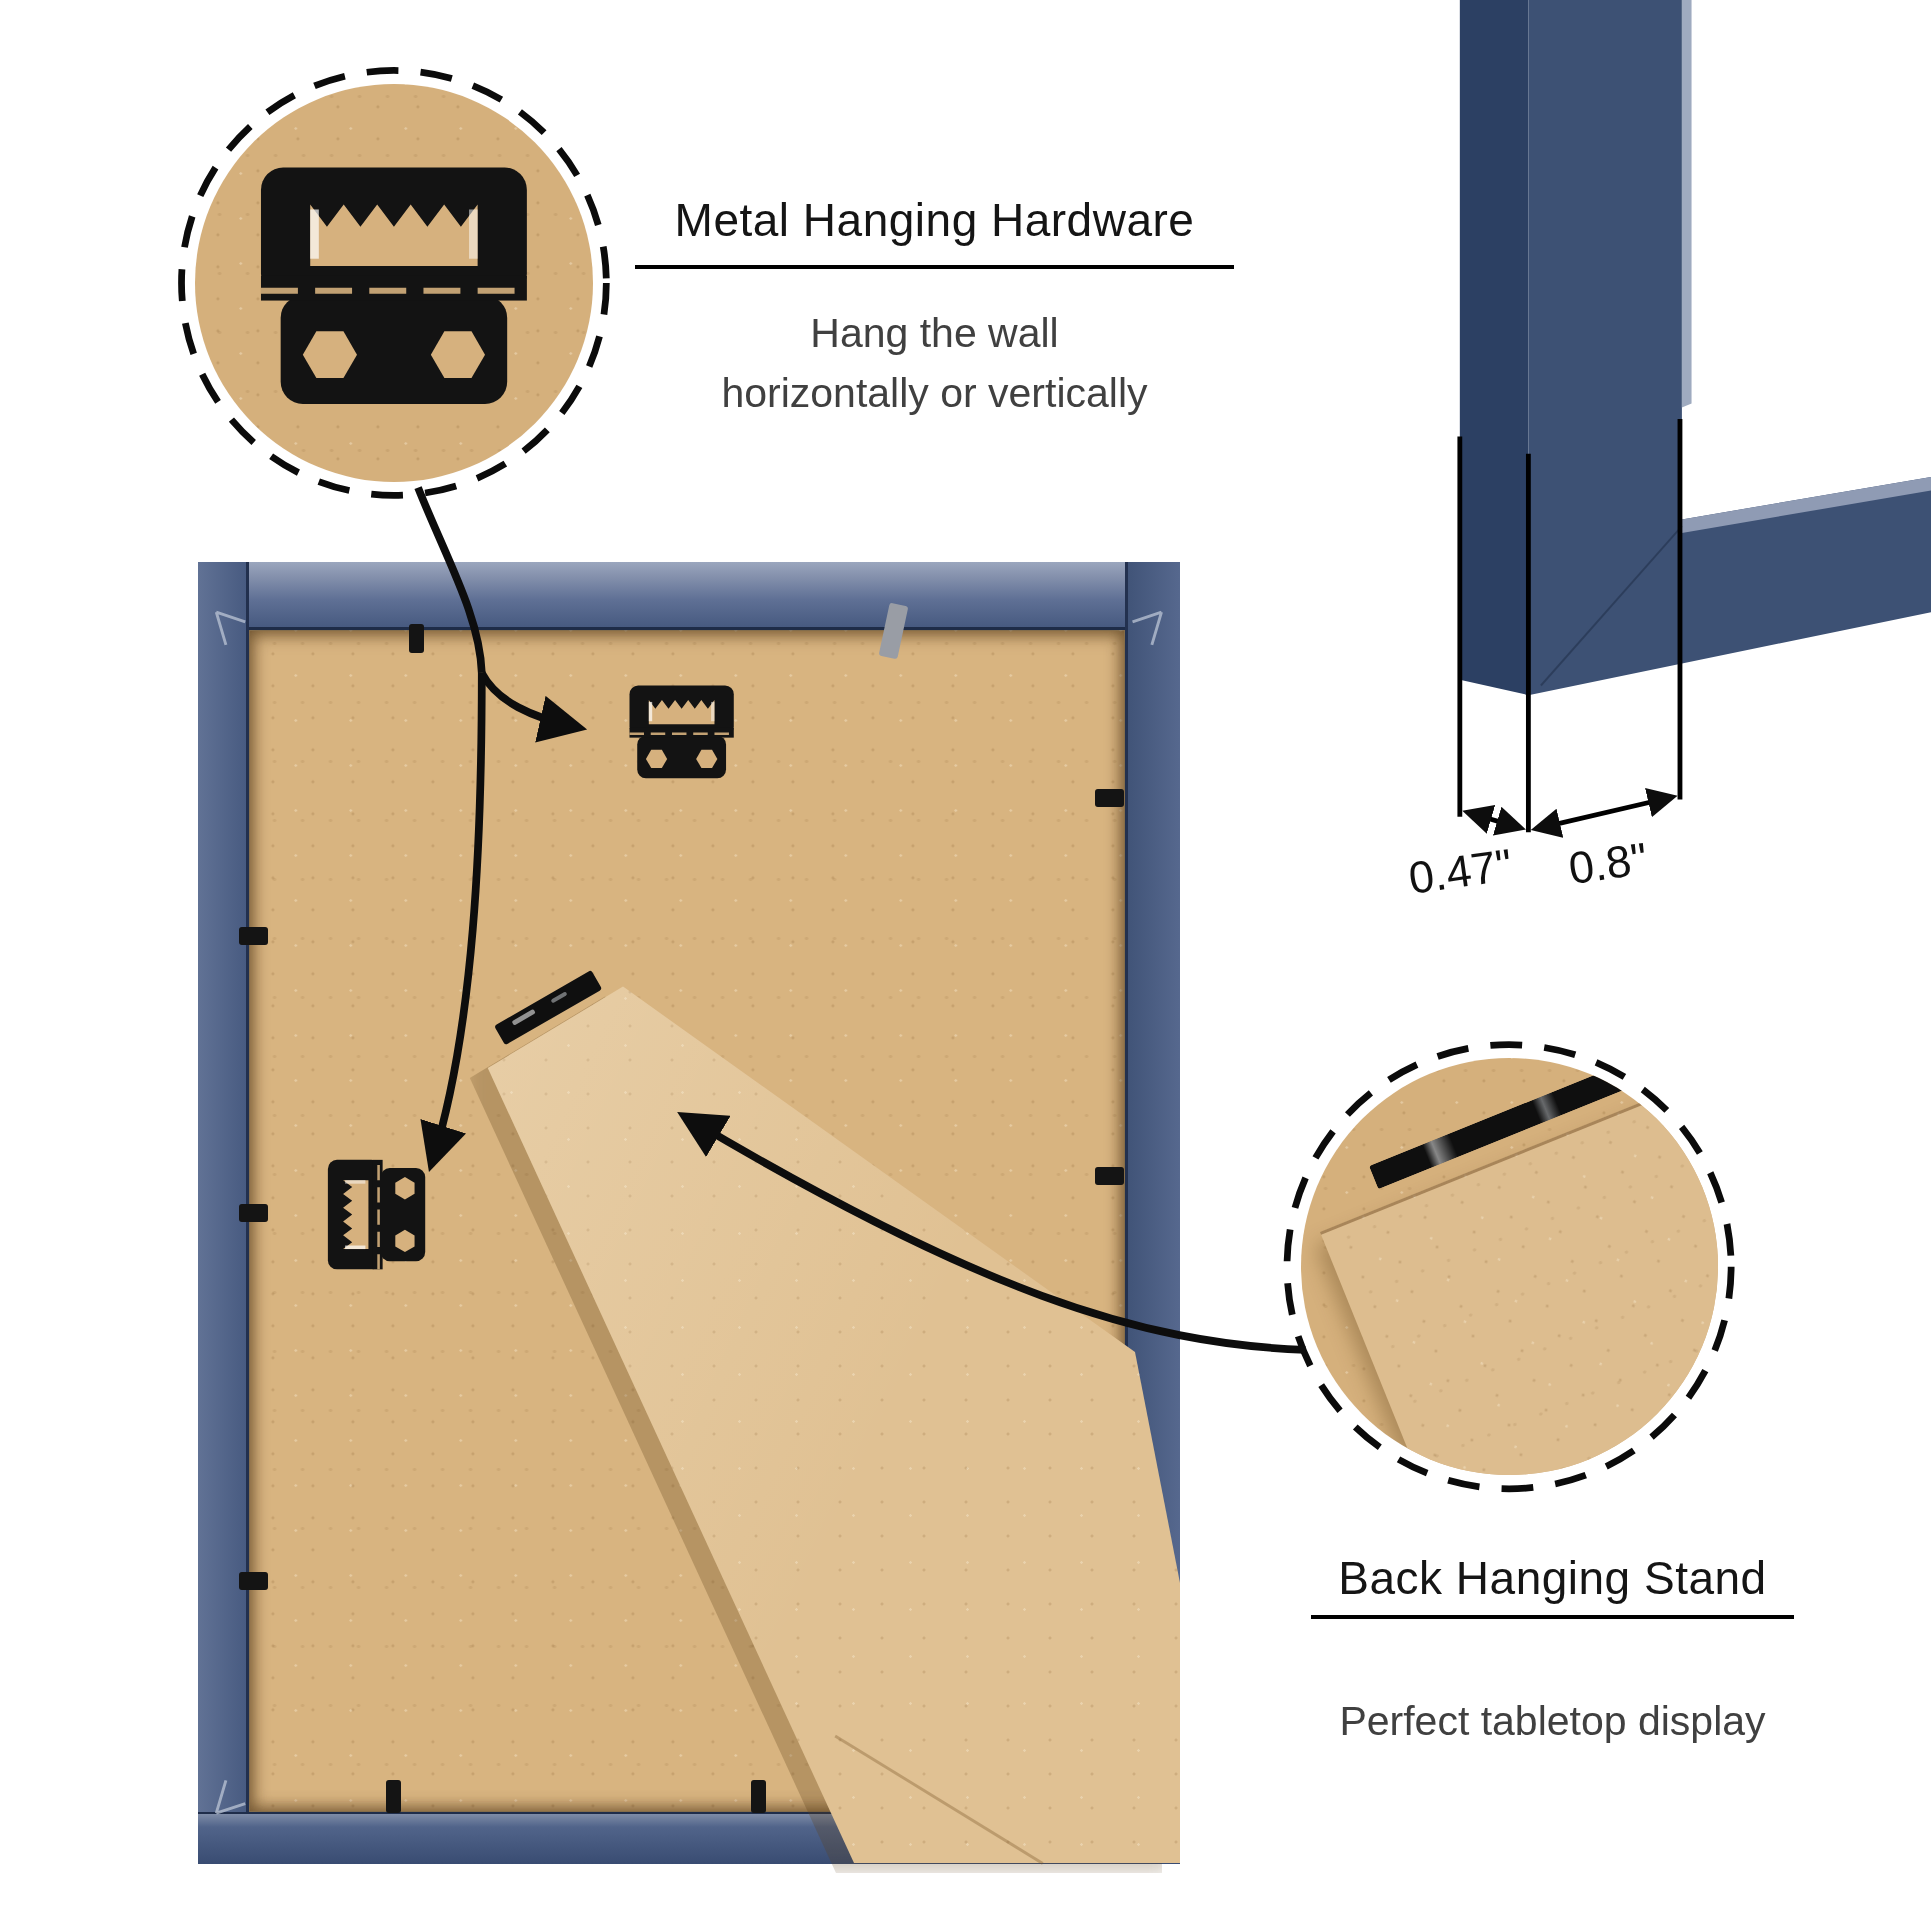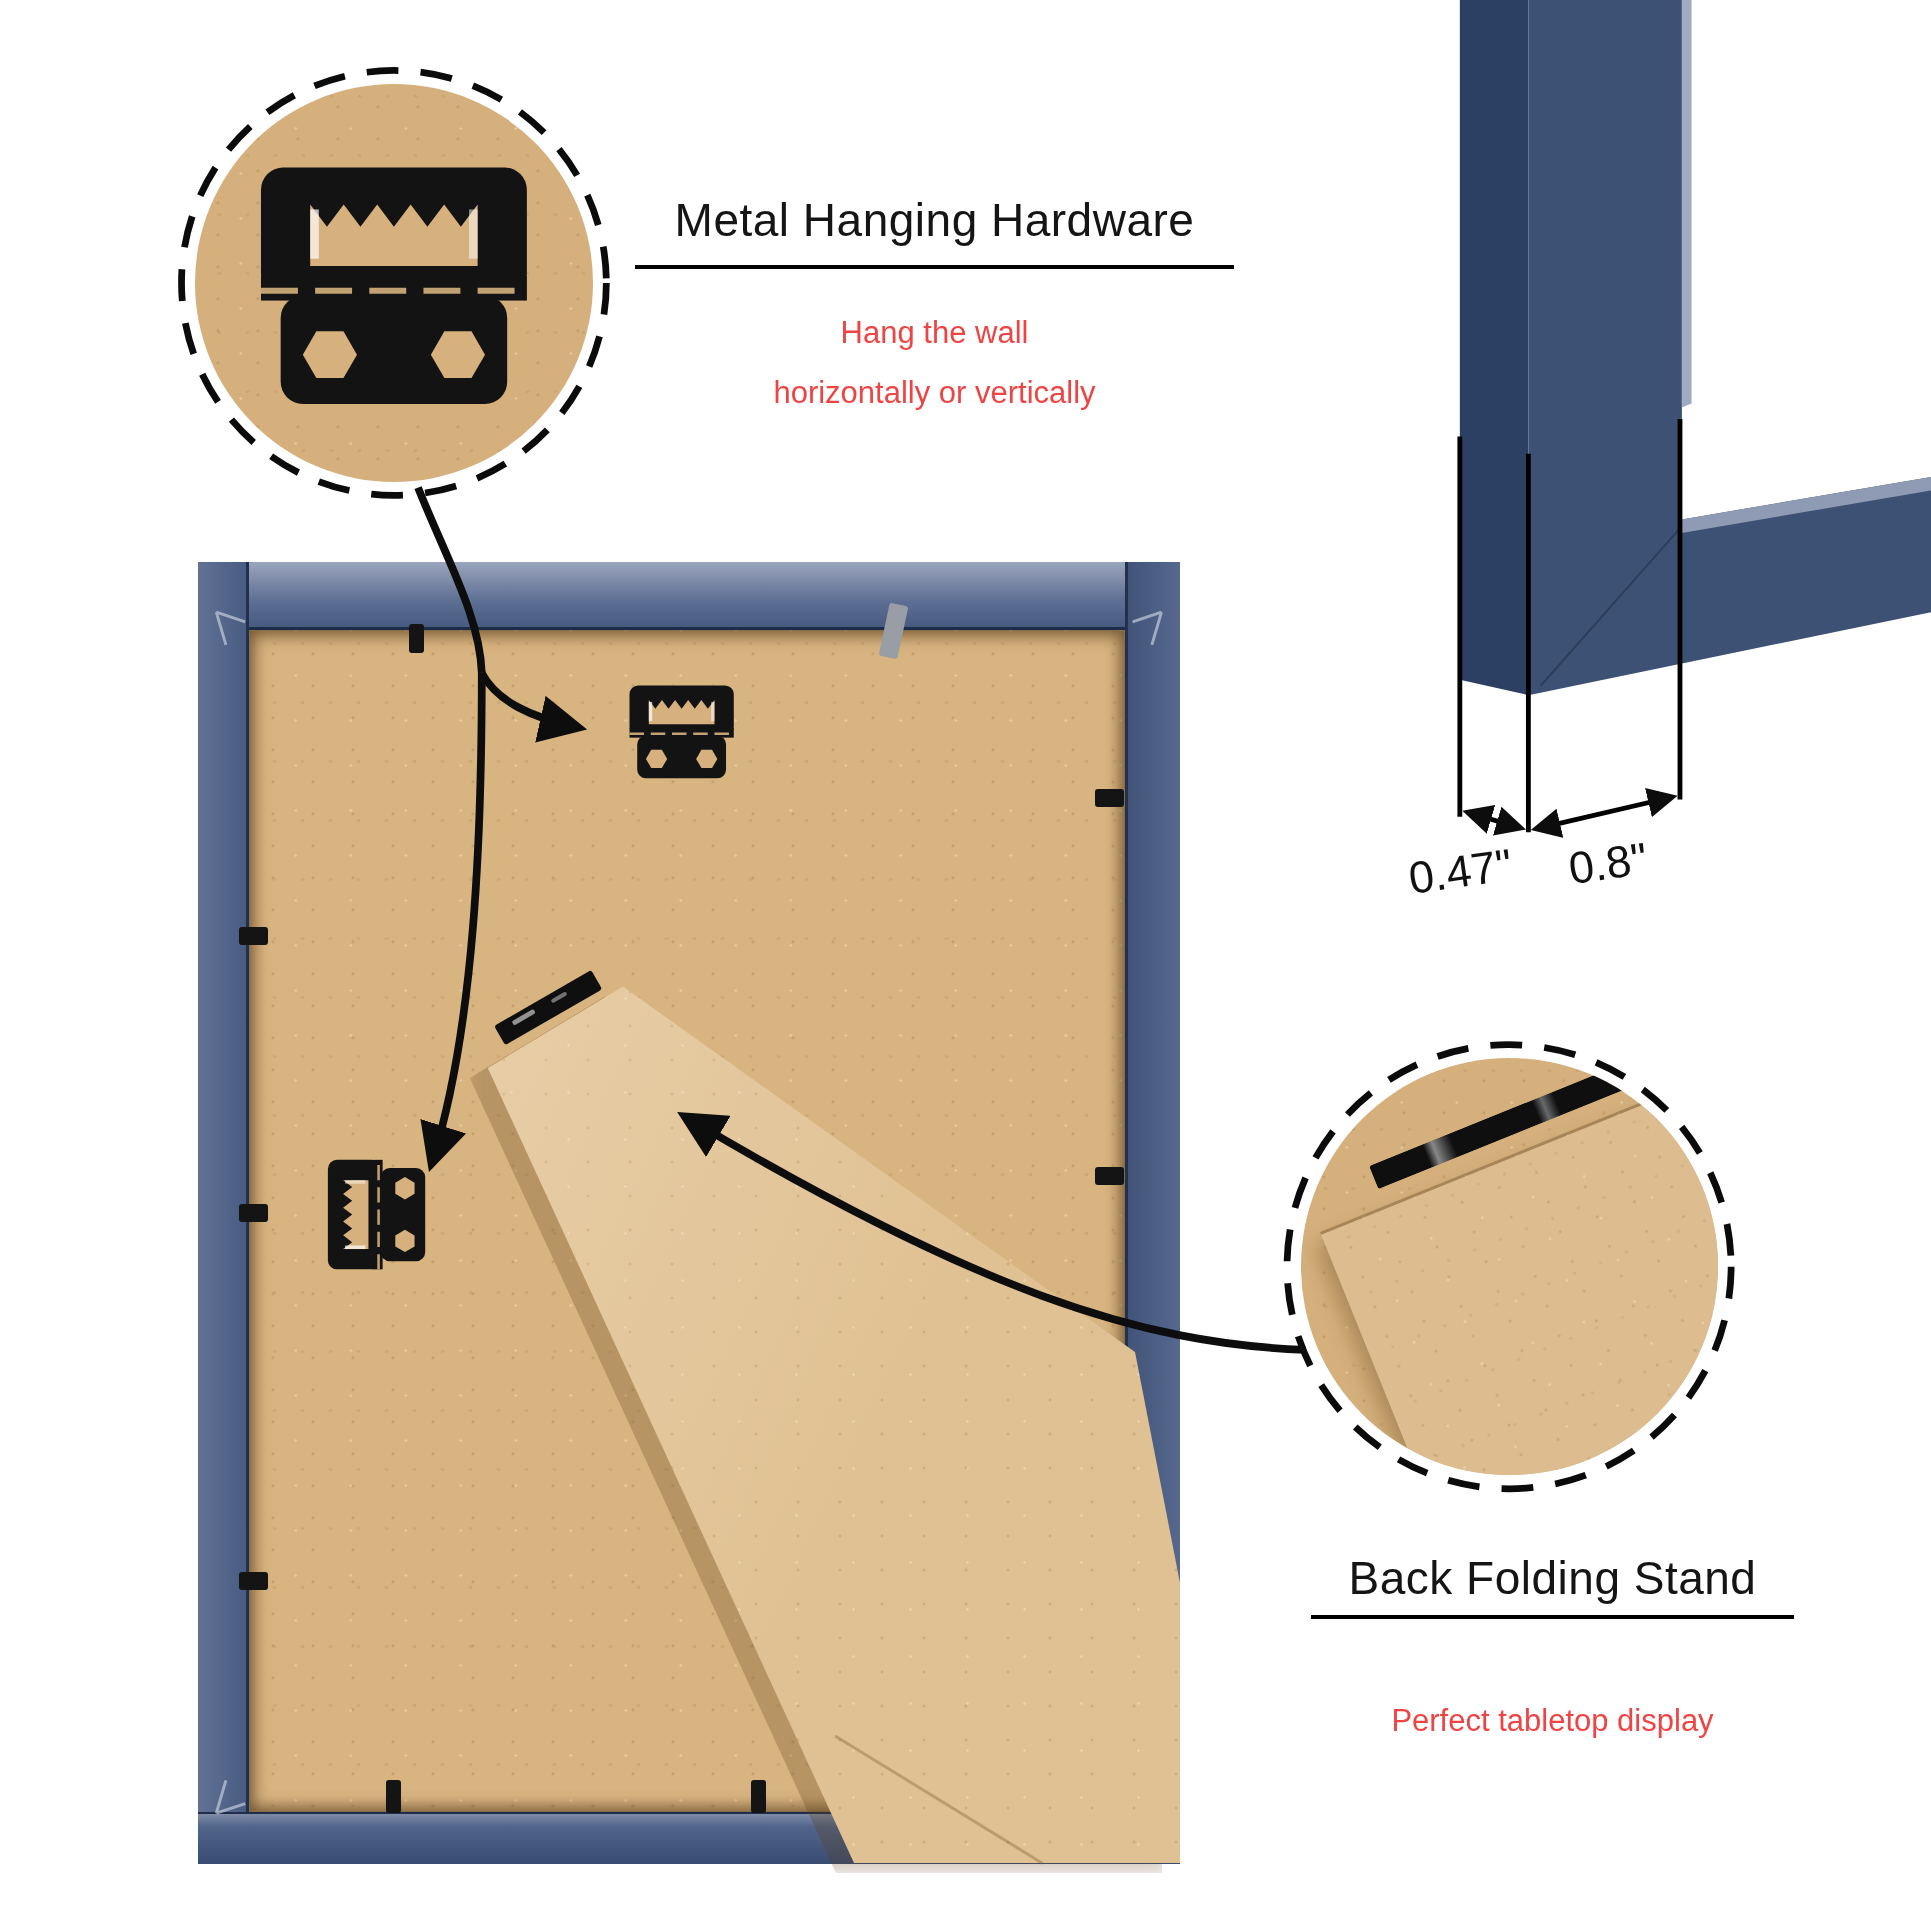--- a/index.html
+++ b/index.html
@@ -55,21 +55,21 @@
   #leg{left:483px;top:975px;width:705px;height:888px;
     background-color:#e0c193;
     background-image:
       linear-gradient(115deg, rgba(255,245,225,.25) 0%, rgba(0,0,0,0) 55%),
       radial-gradient(circle, rgba(124,84,36,.18) 1.2px, transparent 1.8px),
       radial-gradient(circle, rgba(255,248,230,.3) 1px, transparent 1.5px);
     background-size:auto, 42px 34px, 57px 47px;
     clip-path:polygon(4.8px 93px,140px 11.6px,652px 377px,697px 608px,697px 888px,371px 888px);}
   
   .title{font-size:46px;color:#151515;text-align:center;letter-spacing:0.5px;}
-  .subtitle{font-size:31px;color:#ef4444;text-align:center;line-height:60px;}
+  .subtitle{font-size:41px;color:#404040;text-align:center;line-height:60px;}
   .rule{background:#000;height:3.9px;}
   .dim-label{font-size:45px;color:#111;transform:rotate(-8deg);}
   #overlay{left:0;top:0;width:1931px;height:1931px;pointer-events:none;}
 </style>
 </head>
 <body>
 
 <div class="abs" id="frame">
   <div class="abs face-top"></div>
   <div class="abs face-left"></div>
@@ -160,19 +160,19 @@
   </g>
 </svg>
 
 <div class="abs title" style="left:640px;top:193px;width:589px;">Metal Hanging Hardware</div>
 <div class="abs rule" style="left:635px;top:265px;width:599px;"></div>
 <div class="abs subtitle" style="left:640px;top:303px;width:589px;">
   <div>Hang the wall</div>
   <div>horizontally or vertically</div>
 </div>
 
-<div class="abs title" style="left:1311px;top:1551px;width:483px;">Back Folding Stand</div>
+<div class="abs title" style="left:1311px;top:1551px;width:483px;">Back Hanging Stand</div>
 <div class="abs rule" style="left:1311px;top:1615px;width:483px;"></div>
 <div class="abs subtitle" style="left:1287px;top:1655px;width:531px;margin-top:36px;">Perfect tabletop display</div>
 
 <div class="abs dim-label" style="left:1393px;top:846px;width:135px;text-align:center;">0.47"</div>
 <div class="abs dim-label" style="left:1550px;top:838px;width:116px;text-align:center;">0.8"</div>
 
 
 </body></html>

